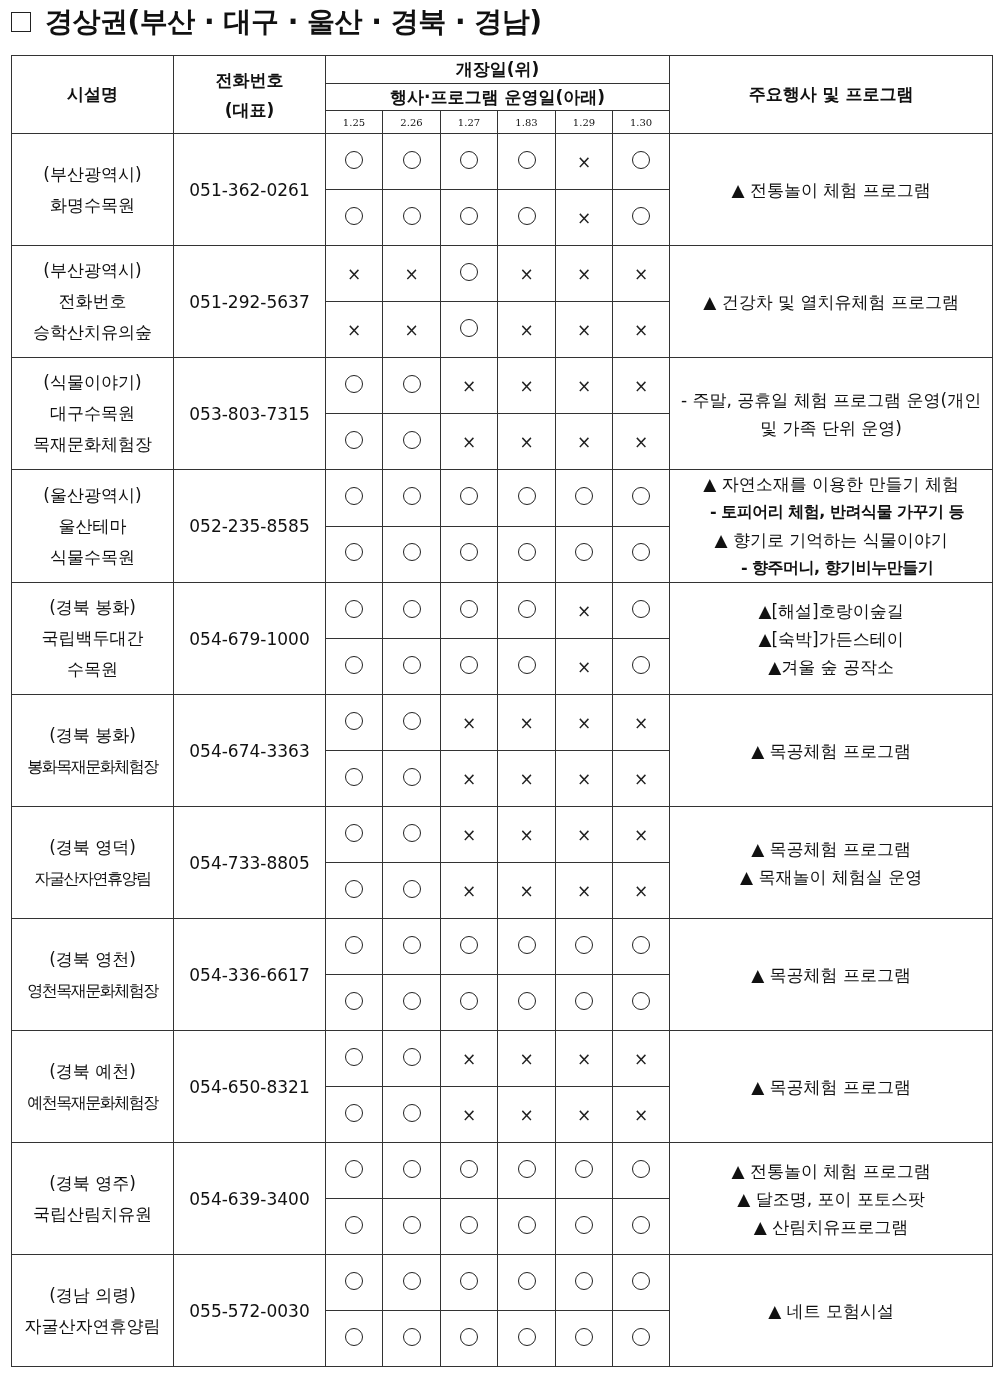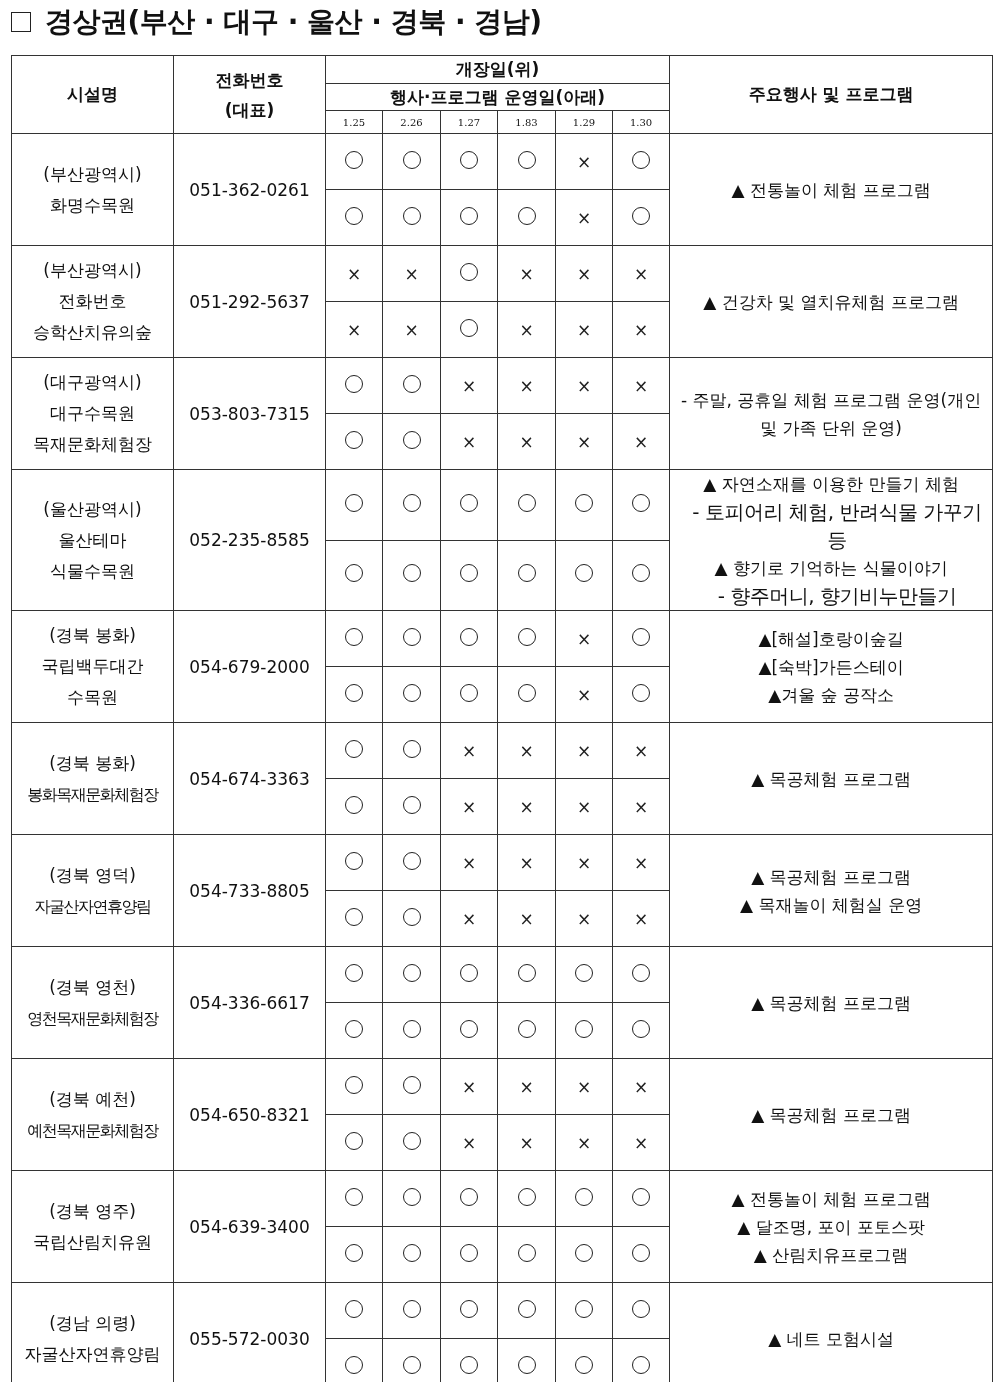--- a/index.html
+++ b/index.html
@@ -20,21 +20,21 @@
   .h1 { height: 28px; } .h2 { height: 27px; }
   .fac-region { font-weight: normal; font-size: 17px; line-height: 31px; }
   .fac-name { font-size: 17px; line-height: 31px; }
   .fac-name.tight { font-size: 16px; letter-spacing: -1.5px; }
   td.phone { font-size: 17px; }
   td.mark { height: 55px; font-size: 18px; }
   .mk-o { display: inline-block; width: 16px; height: 16px; border: 1.2px solid #222; border-radius: 50%; }
   .mk-x { display: inline-block; font-size: 17px; line-height: 16px; color: #222; }
   td.prog { text-align: left; padding: 0 8px 0 10px; font-size: 17px; line-height: 28px; }
   .pl { display: block; white-space: pre-wrap; }
-  .pl.sub { padding-left: 12px; font-size: 20px; letter-spacing: -0.5px; }
+  .pl.sub { padding-left: 12px; font-size: 16px; letter-spacing: -0.5px; font-weight: bold; }
 </style>
 </head>
 <body>
 
 <div class="title">
   <span class="box"></span>
   <span>경상권(부산 · 대구 · 울산 · 경북 · 경남)</span>
 </div>
 
 <table class="sched">
@@ -116,21 +116,21 @@
       <tr>
         <td class="mark"><span class="mk-x">×</span></td>
         <td class="mark"><span class="mk-x">×</span></td>
         <td class="mark"><span class="mk-o"></span></td>
         <td class="mark"><span class="mk-x">×</span></td>
         <td class="mark"><span class="mk-x">×</span></td>
         <td class="mark"><span class="mk-x">×</span></td>
       </tr>
       <tr>
         <td rowspan="2">
-          <div class="fac-region">(대구광역시)</div>
+          <div class="fac-region">(식물이야기)</div>
           <div class="fac-name">대구수목원</div>
           <div class="fac-name">목재문화체험장</div>
         </td>
         <td rowspan="2" class="phone">053-803-7315</td>
         <td class="mark"><span class="mk-o"></span></td>
         <td class="mark"><span class="mk-o"></span></td>
         <td class="mark"><span class="mk-x">×</span></td>
         <td class="mark"><span class="mk-x">×</span></td>
         <td class="mark"><span class="mk-x">×</span></td>
         <td class="mark"><span class="mk-x">×</span></td>
@@ -173,21 +173,21 @@
         <td class="mark"><span class="mk-o"></span></td>
         <td class="mark"><span class="mk-o"></span></td>
         <td class="mark"><span class="mk-o"></span></td>
       </tr>
       <tr>
         <td rowspan="2">
           <div class="fac-region">(경북 봉화)</div>
           <div class="fac-name">국립백두대간</div>
           <div class="fac-name">수목원</div>
         </td>
-        <td rowspan="2" class="phone">054-679-2000</td>
+        <td rowspan="2" class="phone">054-679-1000</td>
         <td class="mark"><span class="mk-o"></span></td>
         <td class="mark"><span class="mk-o"></span></td>
         <td class="mark"><span class="mk-o"></span></td>
         <td class="mark"><span class="mk-o"></span></td>
         <td class="mark"><span class="mk-x">×</span></td>
         <td class="mark"><span class="mk-o"></span></td>
         <td rowspan="2" class="prog">
           <span class="pl">▲[해설]호랑이숲길</span>
           <span class="pl">▲[숙박]가든스테이</span>
           <span class="pl">▲겨울 숲 공작소</span>

